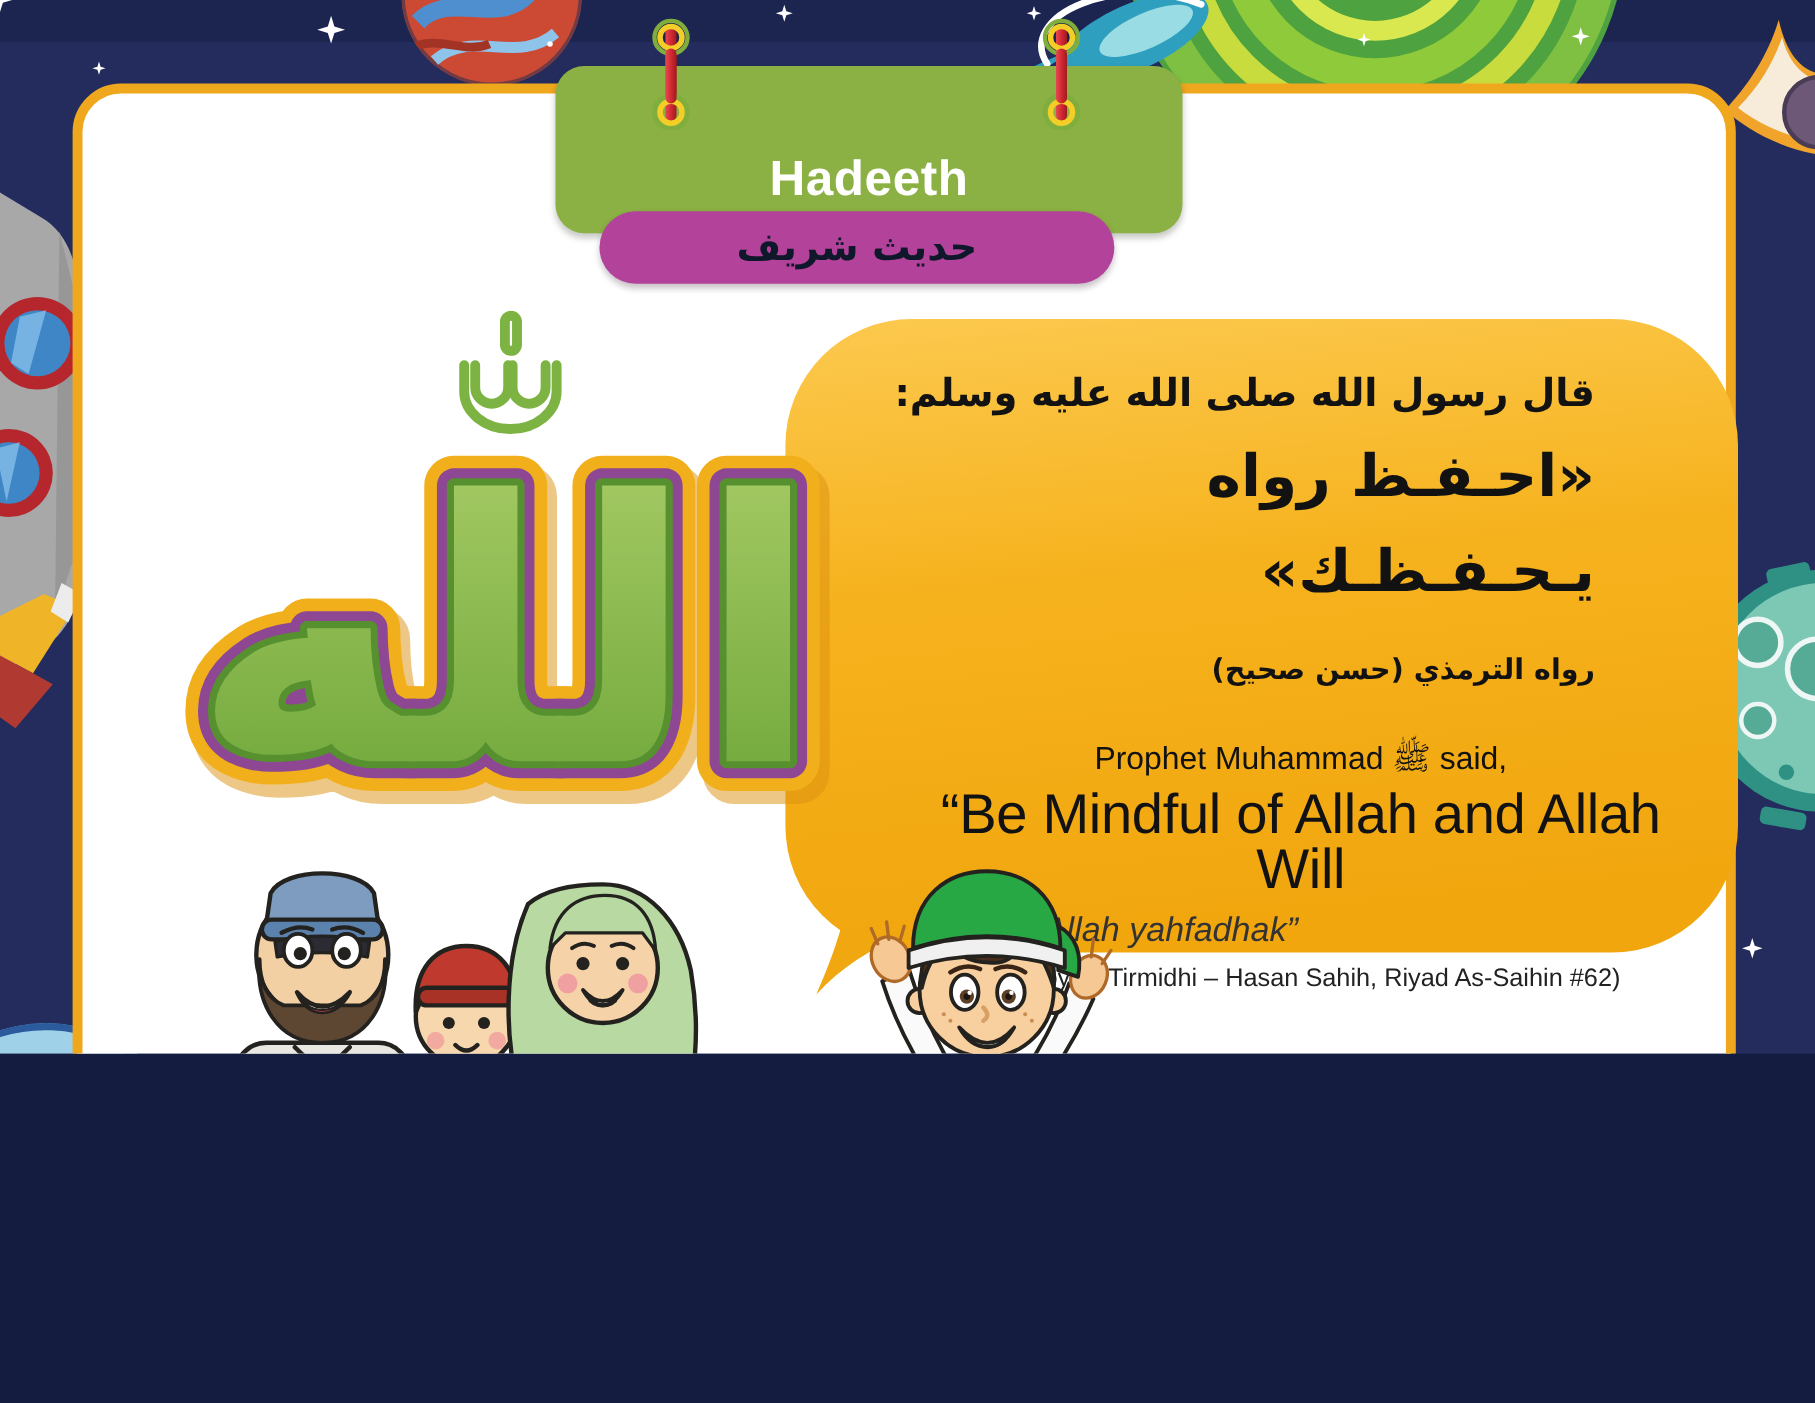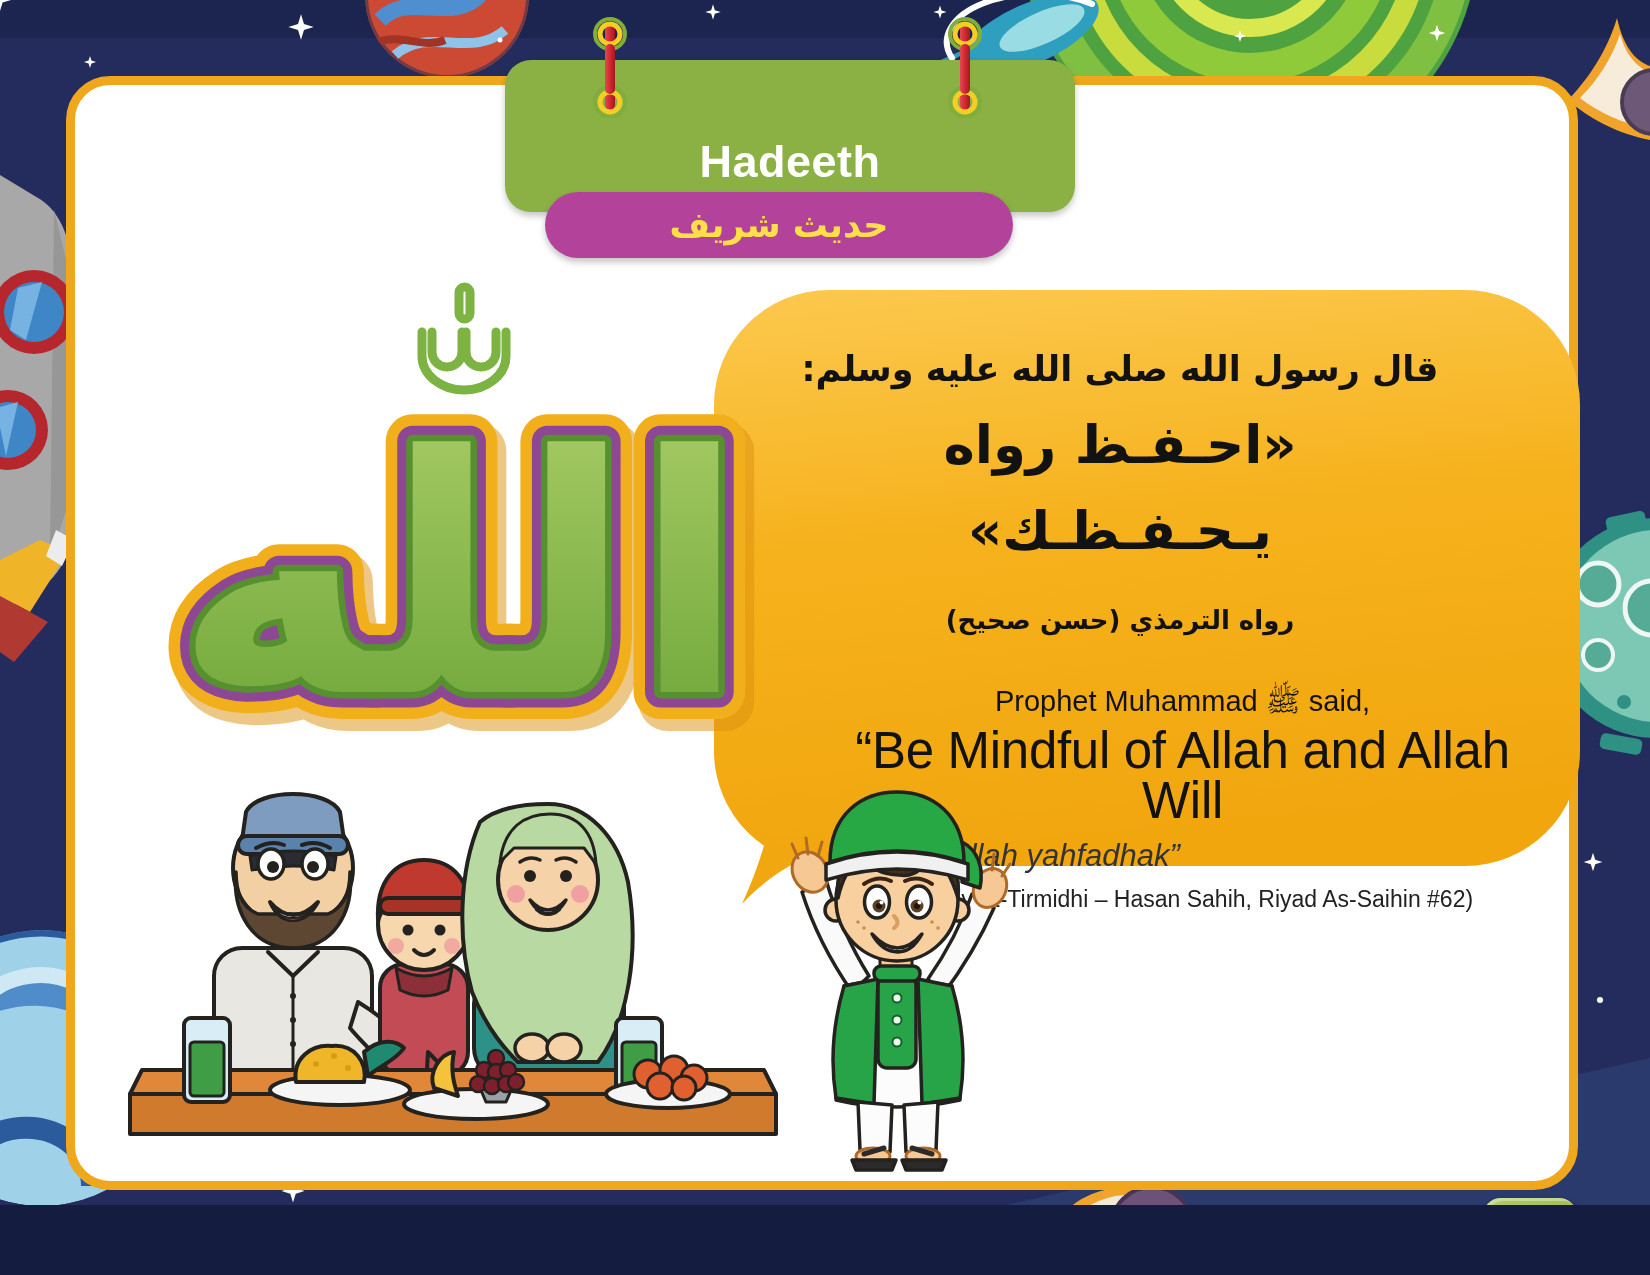--- a/index.html
+++ b/index.html
@@ -1,17 +1,17 @@
 <!DOCTYPE html>
 <html><head>
 <meta charset="utf-8">
 <style>
   html,body{margin:0;padding:0;background:#141c3f;}
   #stage{
-    position:relative;width:1650px;height:1205px;overflow:hidden;
+    position:relative;width:1650px;height:958px;overflow:hidden;
     background:#232c5c;font-family:"Liberation Sans",sans-serif;
   }
   .abs{position:absolute;}
   svg{display:block;}
 
   
   .card{
     left:66px;top:76px;width:1494px;height:1096px;
     background:#ffffff;border:9px solid #efa71e;border-radius:44px;z-index:2;
   }
@@ -21,30 +21,30 @@
     left:505px;top:60px;width:570px;height:152px;background:#8bb044;border-radius:26px;
     display:flex;align-items:flex-end;justify-content:center;padding-bottom:24px;
     box-sizing:border-box;z-index:5;box-shadow:0 4px 6px rgba(30,40,20,.25);
   }
   .tab-green .t{color:#fff;font-size:45px;font-weight:bold;letter-spacing:.5px;}
   .tab-magenta{
     left:545px;top:192px;width:468px;height:66px;background:#b3439a;border-radius:33px;
     display:flex;align-items:center;justify-content:center;z-index:6;
     box-shadow:0 4px 6px rgba(30,10,30,.25);
   }
-  .tab-magenta .t{color:#fde047;font-size:35px;font-weight:bold;font-family:"DejaVu Sans",sans-serif;}
+  .tab-magenta .t{color:#0f172a;font-size:35px;font-weight:bold;font-family:"DejaVu Sans",sans-serif;}
 
   .pins{left:560px;top:14px;width:470px;height:104px;z-index:7;}
 
   
   .bubble{left:712px;top:288px;width:872px;height:625px;z-index:3;}
   .bubble-text{
     left:790px;top:330px;width:730px;z-index:4;color:#121212;
   }
-  .ar{font-family:"DejaVu Sans",sans-serif;direction:rtl;text-align:center;margin:12px 70px 0 0;font-weight:bold;}
+  .ar{font-family:"DejaVu Sans",sans-serif;direction:rtl;margin:1px 70px 0 0;font-weight:bold;}
   .ar1{font-size:35px;line-height:54px;}
   .ar2{font-size:53px;line-height:86px;margin-top:6px;}
   .ar3{font-size:26px;line-height:40px;margin-top:26px;}
   .en{margin-left:55px;text-align:left;}
   .en1{font-size:29px;line-height:38px;margin-top:42px;text-align:center;}
   .en2{font-size:51px;line-height:50px;margin-top:6px;letter-spacing:-.3px;text-align:center;}
   .en3{font-size:31px;line-height:40px;margin-top:10px;font-style:italic;color:#333;}
   .en4{font-size:23px;line-height:30px;margin-top:8px;color:#222;}
 
   .shadda{left:408px;top:282px;width:112px;height:118px;z-index:4;}

